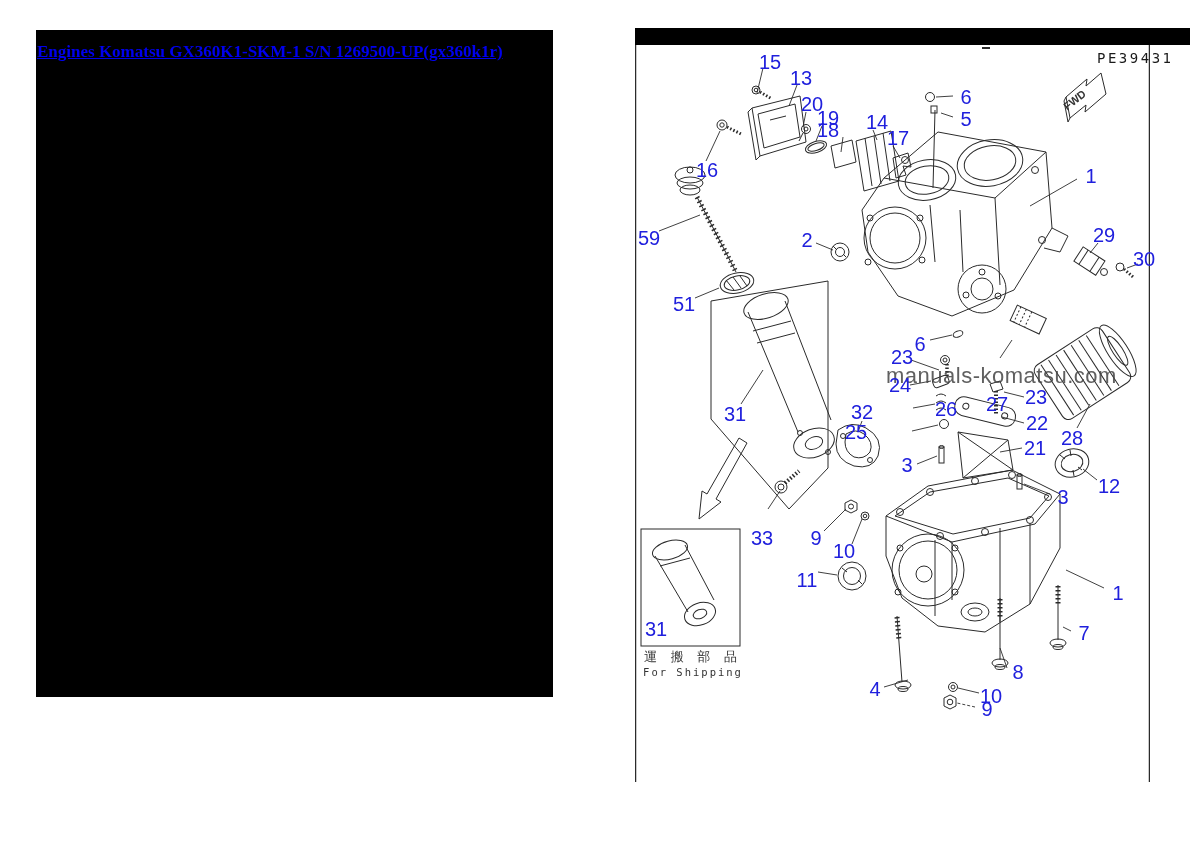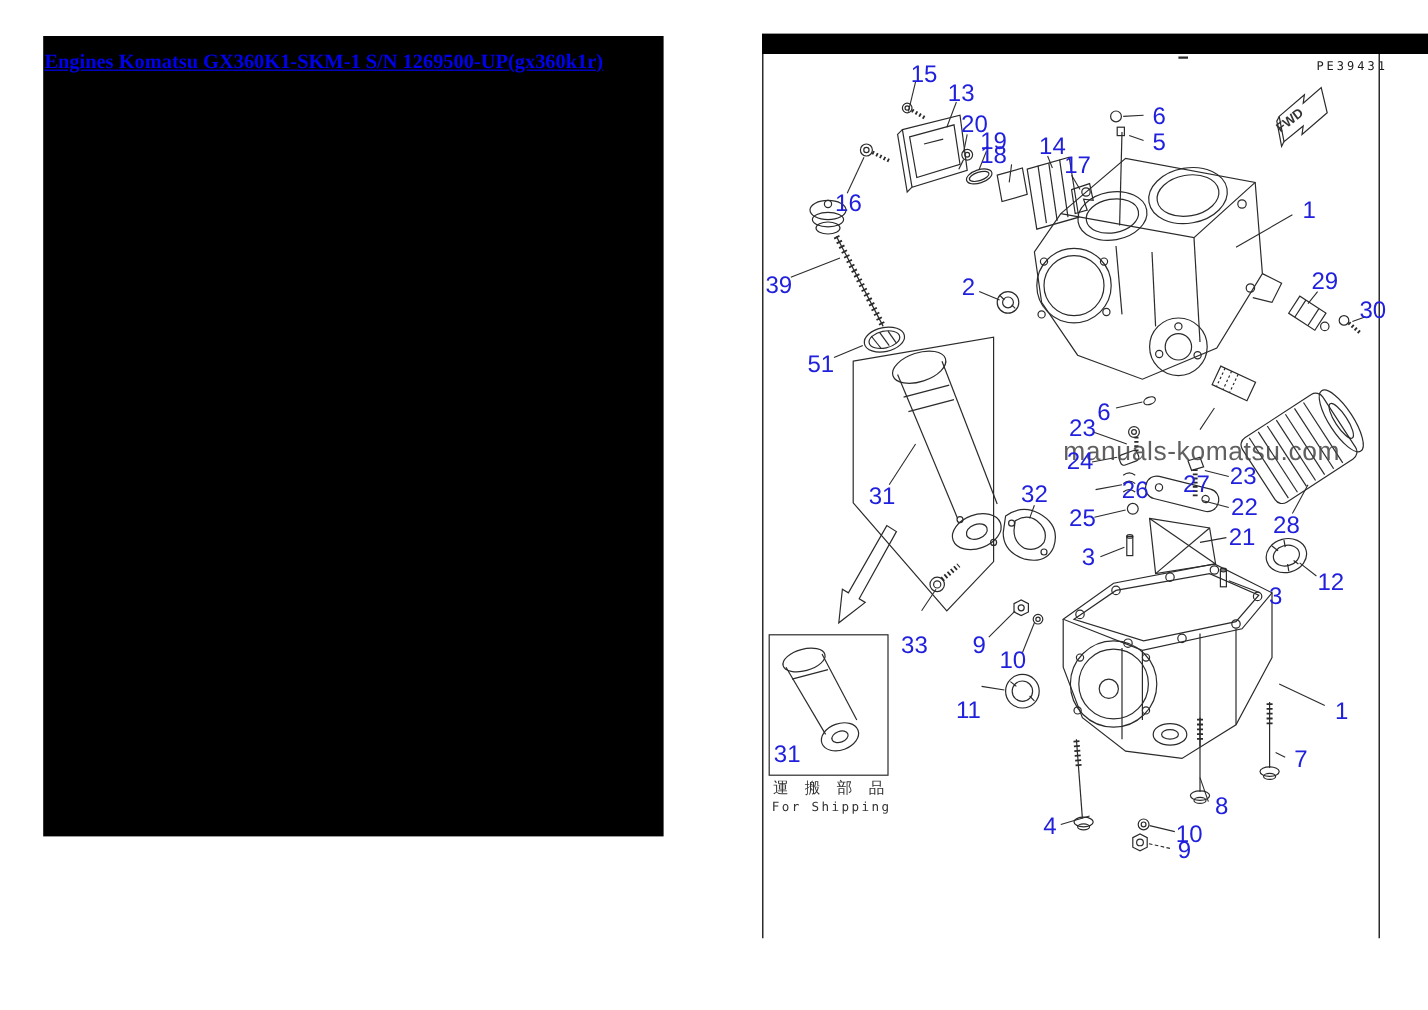--- a/index.html
+++ b/index.html
@@ -16,21 +16,21 @@
     position:absolute;left:37px;top:42px;
     font-family:"Liberation Serif",serif;font-weight:bold;font-size:17px;
     color:#0000ee;text-decoration:underline;white-space:nowrap;z-index:5;
   }
   
   .top-bar{
     position:absolute;left:635px;top:28px;width:555px;height:17px;background:#000;
   }
   .plate-code{
     position:absolute;left:1097px;top:50px;
-    font-family:"DejaVu Sans Mono",monospace;font-size:10px;letter-spacing:2.5px;
+    font-family:"DejaVu Sans Mono",monospace;font-size:14px;letter-spacing:2.5px;
     color:#1a1a1a;white-space:nowrap;
   }
   .diagram-svg{position:absolute;left:635px;top:45px;width:515px;height:737px;}
   .watermark{
     position:absolute;left:886px;top:363px;
     font-size:22px;color:rgba(68,68,68,0.85);letter-spacing:0.5px;white-space:nowrap;
     z-index:3;
   }
   .callout-layer{position:absolute;left:0;top:0;width:1190px;height:842px;z-index:4;pointer-events:none;}
   .callout{
@@ -358,41 +358,41 @@
     <div class="callout" style="left: 828px; top: 130px;">18</div>
     <div class="callout" style="left: 877px; top: 122px;">14</div>
     <div class="callout" style="left: 898px; top: 138px;">17</div>
     <div class="callout" style="left: 966px; top: 97px;">6</div>
     <div class="callout" style="left: 966px; top: 119px;">5</div>
     <div class="callout" style="left: 707px; top: 170px;">16</div>
     <div class="callout" style="left: 1091px; top: 176px;">1</div>
     <div class="callout" style="left: 807px; top: 240px;">2</div>
     <div class="callout" style="left: 1104px; top: 235px;">29</div>
     <div class="callout" style="left: 1144px; top: 259px;">30</div>
-    <div class="callout" style="left: 649px; top: 238px;">39</div>
+    <div class="callout" style="left: 649px; top: 238px;">59</div>
     <div class="callout" style="left: 684px; top: 304px;">51</div>
     <div class="callout" style="left: 920px; top: 344px;">6</div>
     <div class="callout" style="left: 902px; top: 357px;">23</div>
     <div class="callout" style="left: 997px; top: 367px; margin-top: 37px;">27</div>
     <div class="callout" style="left: 900px; top: 385px;">24</div>
     <div class="callout" style="left: 902px; top: 409px; margin-left: 44px;">26</div>
     <div class="callout" style="left: 1036px; top: 397px;">23</div>
     <div class="callout" style="left: 1037px; top: 423px;">22</div>
-    <div class="callout" style="left: 902px; top: 432px; text-align: center;">25</div>
+    <div class="callout" style="left: 856px; top: 432px; text-align: center;">25</div>
     <div class="callout" style="left: 735px; top: 414px;">31</div>
     <div class="callout" style="left: 862px; top: 412px;">32</div>
     <div class="callout" style="left: 1035px; top: 448px;">21</div>
     <div class="callout" style="left: 1072px; top: 438px;">28</div>
     <div class="callout" style="left: 907px; top: 465px;">3</div>
     <div class="callout" style="left: 1063px; top: 497px;">3</div>
     <div class="callout" style="left: 1109px; top: 486px;">12</div>
     <div class="callout" style="left: 762px; top: 538px;">33</div>
     <div class="callout" style="left: 816px; top: 538px;">9</div>
     <div class="callout" style="left: 844px; top: 551px;">10</div>
-    <div class="callout" style="left: 807px; top: 592px;">11</div>
+    <div class="callout" style="left: 807px; top: 580px;">11</div>
     <div class="callout" style="left: 1118px; top: 593px;">1</div>
     <div class="callout" style="left: 1084px; top: 633px;">7</div>
     <div class="callout" style="left: 1018px; top: 672px;">8</div>
     <div class="callout" style="left: 656px; top: 629px;">31</div>
     <div class="callout" style="left: 875px; top: 689px;">4</div>
     <div class="callout" style="left: 991px; top: 696px;">10</div>
     <div class="callout" style="left: 987px; top: 709px;">9</div>
   </div>
 
 </body></html>

